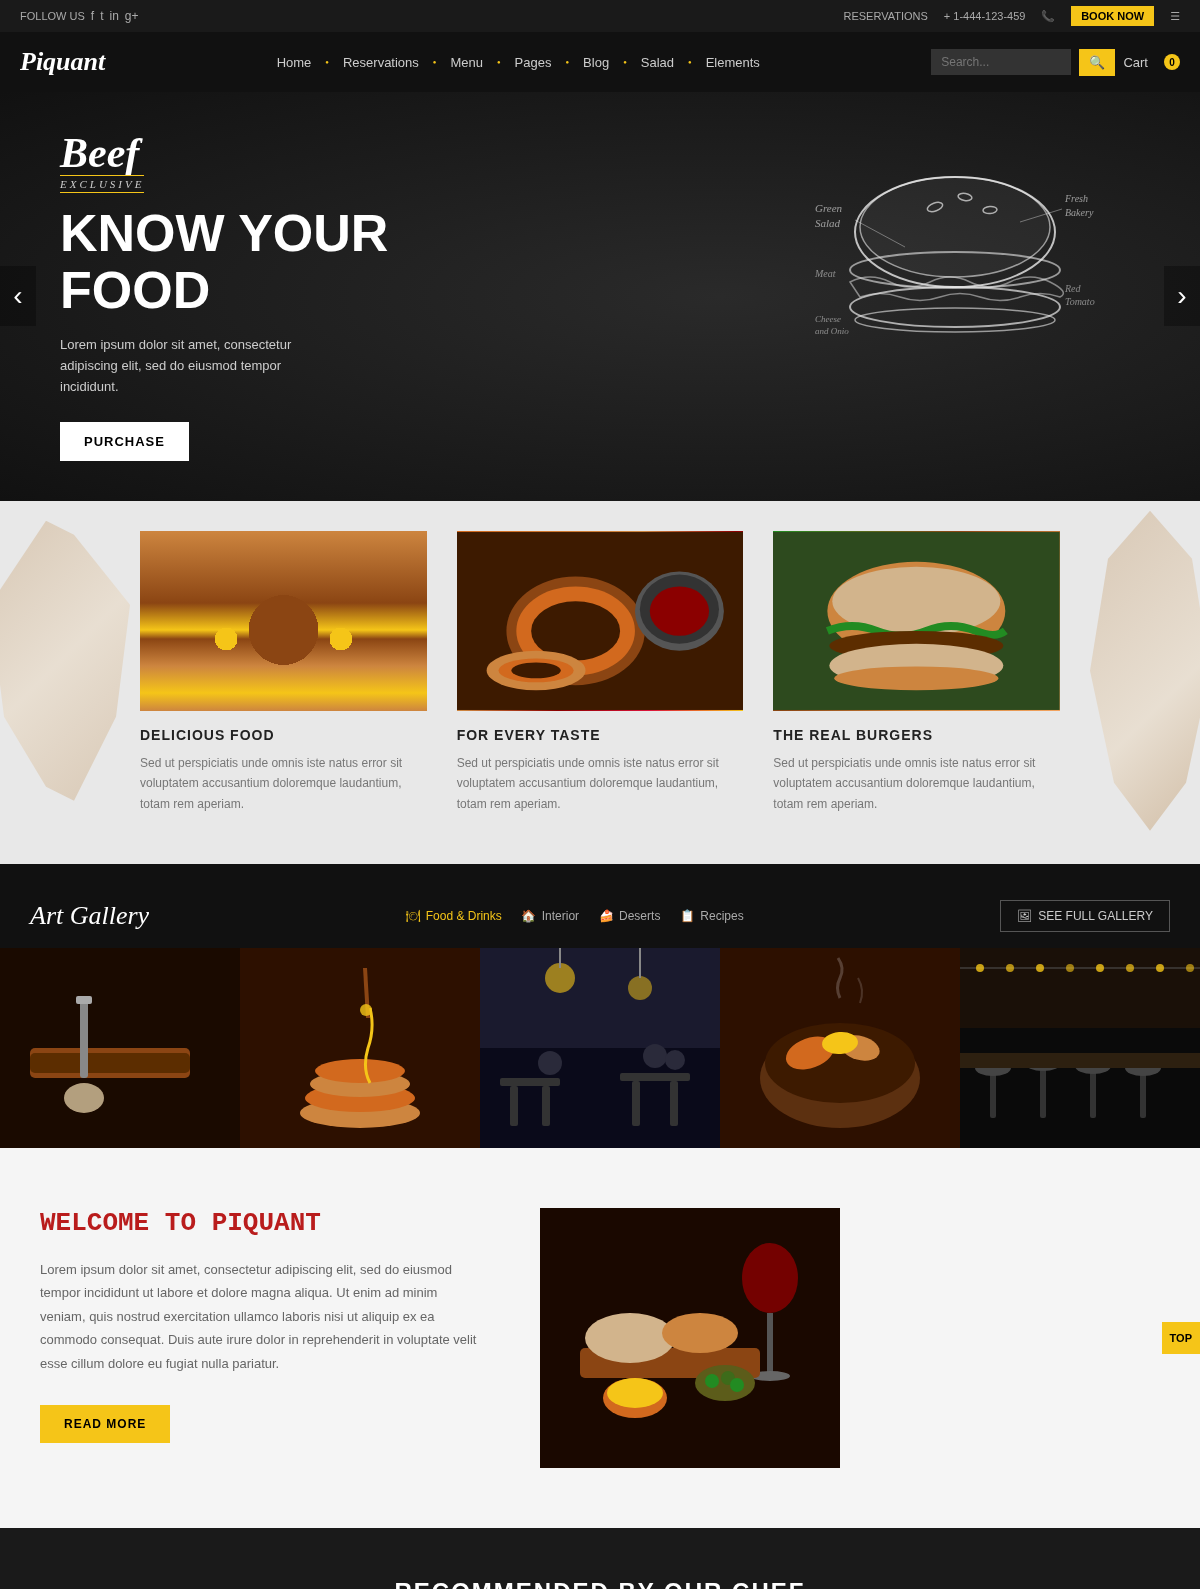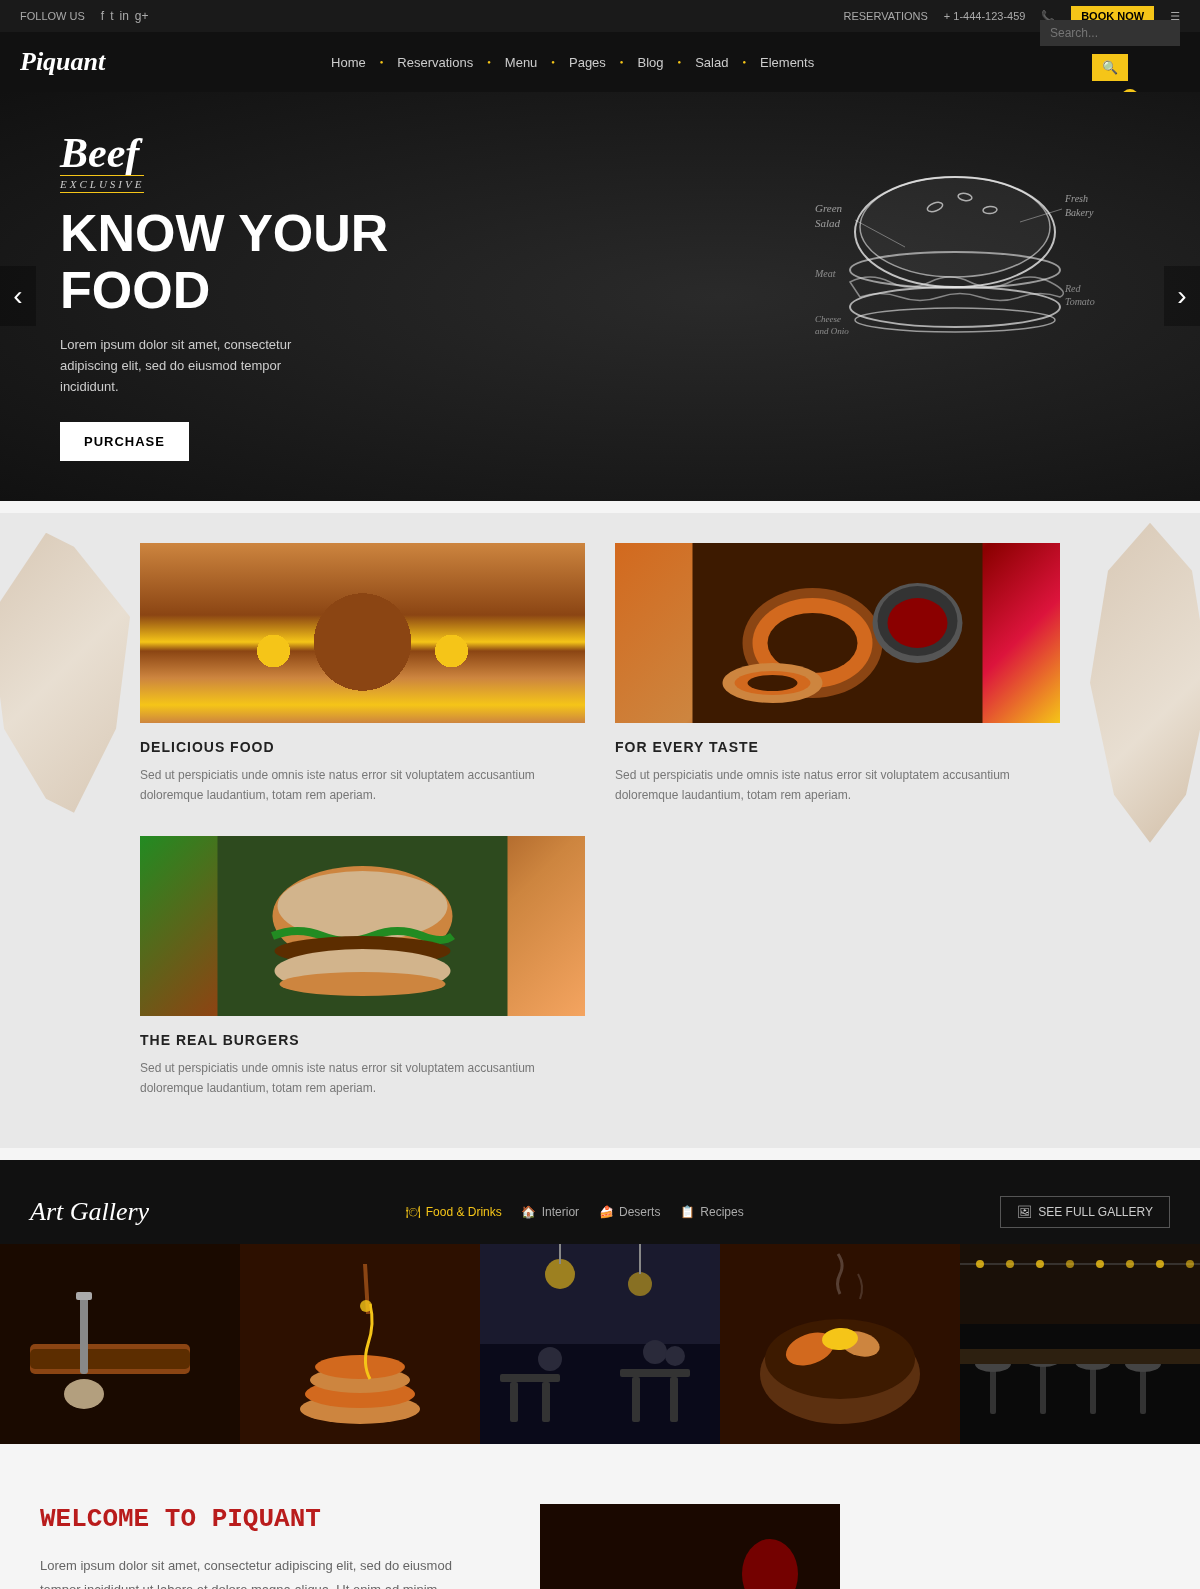--- a/index.html
+++ b/index.html
@@ -8,21 +8,21 @@
     
     .top-bar {
       background: #1a1a1a;
       color: #aaa;
       font-size: 11px;
       padding: 6px 20px;
       display: flex;
       justify-content: space-between;
       align-items: center;
     }
-    .top-bar-left { display: flex; align-items: center; gap: 16px; }
+    .top-bar-left { display: flex; align-items: center; gap: 6px; }
     .top-bar-right { display: flex; align-items: center; gap: 16px; }
     .social-icons { display: flex; gap: 6px; }
     .social-icon { color: #aaa; font-size: 12px; cursor: pointer; }
     .book-now-btn {
       background: #f5c518;
       color: #000;
       padding: 4px 10px;
       font-size: 11px;
       font-weight: bold;
       cursor: pointer;
@@ -50,21 +50,21 @@
       color: #ccc;
       font-size: 13px;
       padding: 8px 10px;
       cursor: pointer;
       display: flex;
       align-items: center;
       gap: 4px;
       text-decoration: none;
     }
     .nav-dot { color: #f5c518; font-size: 6px; }
-    .search-area { display: flex; align-items: center; gap: 8px; flex-direction: column; }
+    .search-area { display: flex; align-items: center; gap: 8px; }
     .search-input {
       background: #333;
       border: none;
       color: #ccc;
       padding: 6px 10px;
       font-size: 12px;
       width: 140px;
     }
     .search-btn {
       background: #f5c518;
@@ -184,24 +184,24 @@
 
     
     .food-cards-section {
       background: #fff;
       padding: 0;
       position: relative;
       z-index: 5;
     }
     .food-cards-container {
       max-width: 960px;
-      margin: 12px auto;
+      margin: 0 auto;
       padding: 30px 20px 50px;
       display: grid;
-      grid-template-columns: 1fr 1fr;
+      grid-template-columns: 1fr 1fr 1fr;
       gap: 30px;
       position: relative;
     }
     .food-card { cursor: pointer; }
     .food-img-placeholder {
       width: 100%;
       height: 180px;
       margin-bottom: 16px;
       position: relative;
       overflow: hidden;

